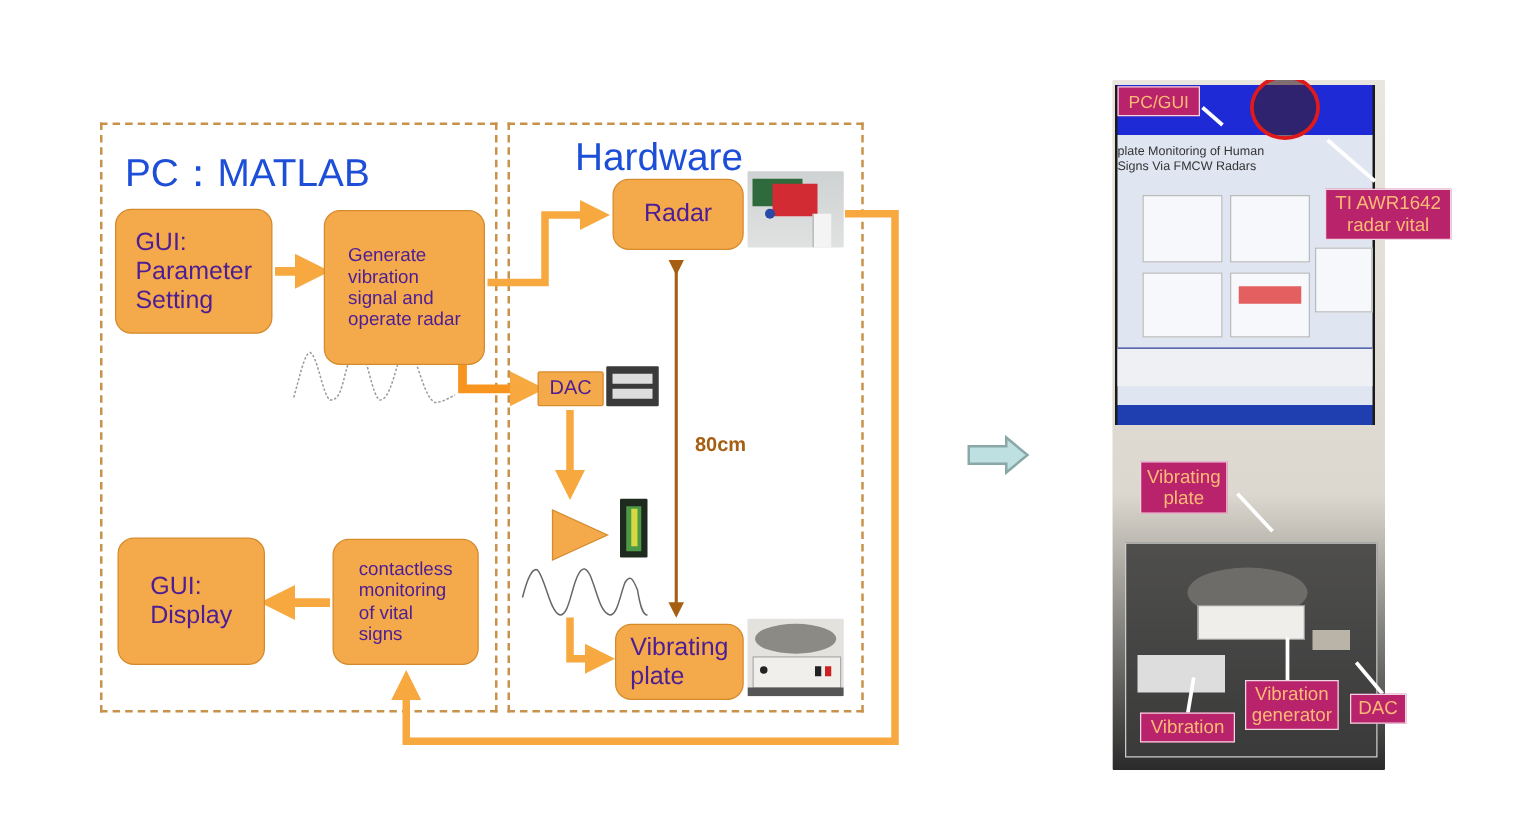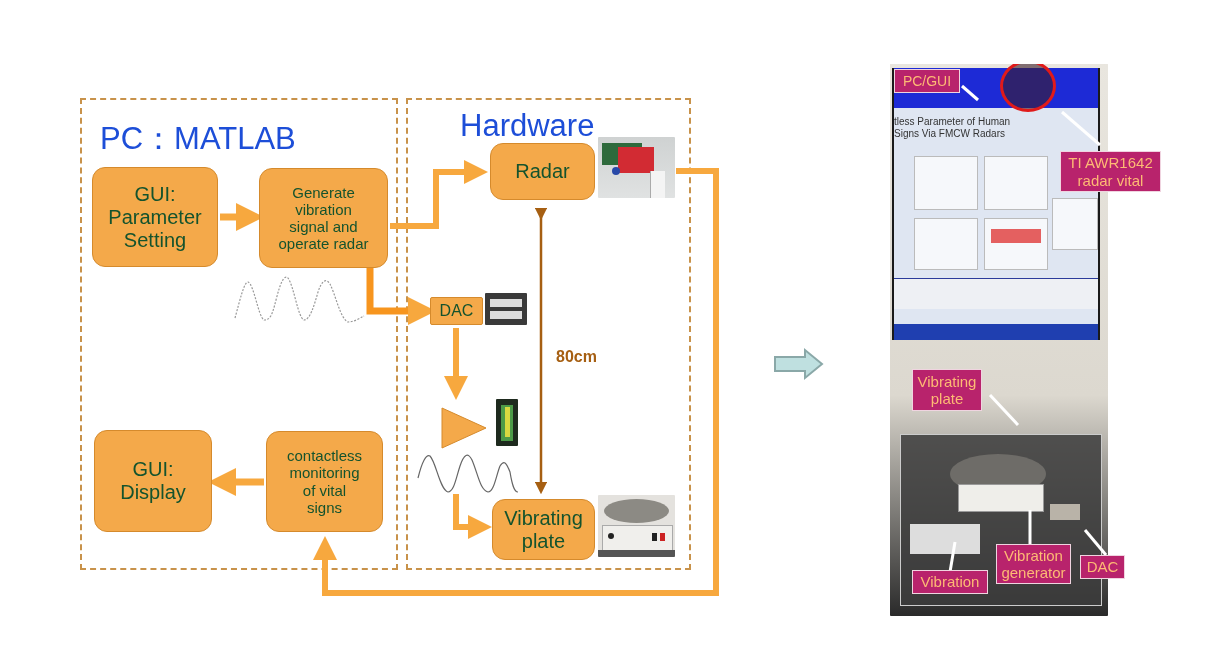--- a/index.html
+++ b/index.html
@@ -1,21 +1,21 @@
 <!DOCTYPE html>
 <html><head>
 <meta charset="utf-8">
 <style>
   html,body{margin:0;padding:0;background:#ffffff;}
   body{width:1229px;height:650px;position:relative;overflow:hidden;font-family:"Liberation Sans",sans-serif;}
   .abs{position:absolute;}
   .dash{position:absolute;border:2px dashed #c8924a;box-sizing:border-box;}
   .title{position:absolute;color:#1d4ed8;font-size:31px;}
-  .box{position:absolute;background:#f4a94a;border:1.5px solid #d58a2c;border-radius:13px;color:#14532d;
-       display:flex;align-items:center;justify-content:center;text-align:center;box-sizing:border-box;line-height:1.15;}
+  .box{position:absolute;background:#f4a94a;border:1.5px solid #d58a2c;border-radius:13px;color:#4c1d95;
+       display:flex;align-items:center;justify-content:center;box-sizing:border-box;line-height:1.15;}
   .big{font-size:20px;}
   .mid{font-size:15px;}
   .photo{position:absolute;overflow:hidden;border-radius:1px;}
   .tag{position:absolute;background:#b8236c;color:#fdba74;font-size:14px;text-align:center;line-height:1.15;
        border:1.5px solid #f0d4e0;display:flex;align-items:center;justify-content:center;box-sizing:border-box;padding:1px 4px;}
   svg{position:absolute;left:0;top:0;}
 </style>
 </head>
 <body>
 
@@ -58,21 +58,21 @@
   <path d="M418,478 C422,462 426,454 430,456 C436,462 440,490 448,492 C454,492 456,478 460,466 C464,454 468,452 472,460 C478,474 480,490 488,492 C494,492 496,476 500,466 C504,460 506,462 510,472 C512,484 514,492 518,492" fill="none" stroke="#666" stroke-width="1.2"></path>
 
   <path d="M775,357 L805,357 L805,350 L822,364 L805,378 L805,371 L775,371 Z" fill="#bfe0e0" stroke="#8aa8a8" stroke-width="2"></path>
 </svg>
 
 <div class="box big" style="left:92px;top:167px;width:126px;height:100px;">
     <span style="white-space:pre-line;">GUI:
 Parameter
 Setting</span>
   </div>
-<div class="box mid" style="left:259px;top:168px;width:129px;height:100px;">
+<div class="box mid" style="left:259px;top:168px;width:129px;height:124px;">
     <span style="white-space:pre-line;">Generate
 vibration
 signal and
 operate radar</span>
   </div>
 <div class="box big" style="left:94px;top:430px;width:118px;height:102px;">
     <span style="white-space:pre-line;">GUI:
 Display</span>
   </div>
 <div class="box mid" style="left:266px;top:431px;width:117px;height:101px;">
@@ -118,21 +118,21 @@
   <div class="abs" style="left:0;top:55px;width:77px;height:7px;background:#555;"></div>
 </div>
 
 <div class="photo" style="left:890px;top:64px;width:218px;height:552px;background:#e6e3dc;">
 
   <div class="abs" style="left:0;top:0;width:218px;height:552px;background:linear-gradient(180deg,#e9e6df 0%,#dcd8cf 60%,#2a2a2a 100%);"></div>
 
   <div class="abs" style="left:2px;top:4px;width:208px;height:272px;background:#1a1a1a;">
     <div class="abs" style="left:2px;top:0;width:204px;height:40px;background:#1d2ad6;"></div>
     <div class="abs" style="left:2px;top:40px;width:204px;height:216px;background:#dfe6f2;"></div>
-    <div class="abs" style="left:2px;top:48px;width:180px;font-size:10px;color:#333;white-space:pre-line;line-height:1.2;">tless Parameter of Human
+    <div class="abs" style="left:2px;top:48px;width:180px;font-size:10px;color:#333;white-space:pre-line;line-height:1.2;">plate Monitoring of Human
 Signs Via FMCW Radars</div>
     <div class="abs" style="left:22px;top:88px;width:62px;height:52px;background:#f6f8fb;border:1px solid #bbb;"></div>
     <div class="abs" style="left:92px;top:88px;width:62px;height:52px;background:#f6f8fb;border:1px solid #bbb;"></div>
     <div class="abs" style="left:22px;top:150px;width:62px;height:50px;background:#f6f8fb;border:1px solid #bbb;"></div>
     <div class="abs" style="left:92px;top:150px;width:62px;height:50px;background:#f6f8fb;border:1px solid #bbb;">
       <div class="abs" style="left:6px;top:10px;width:50px;height:14px;background:#e03a3a;opacity:0.8;"></div>
     </div>
     <div class="abs" style="left:160px;top:130px;width:44px;height:50px;background:#f6f8fb;border:1px solid #bbb;"></div>
     <div class="abs" style="left:2px;top:210px;width:204px;height:30px;background:#eef0f4;border-top:1px solid #2a3a9a;"></div>
     <div class="abs" style="left:2px;top:256px;width:204px;height:16px;background:#1f3fb0;"></div>

